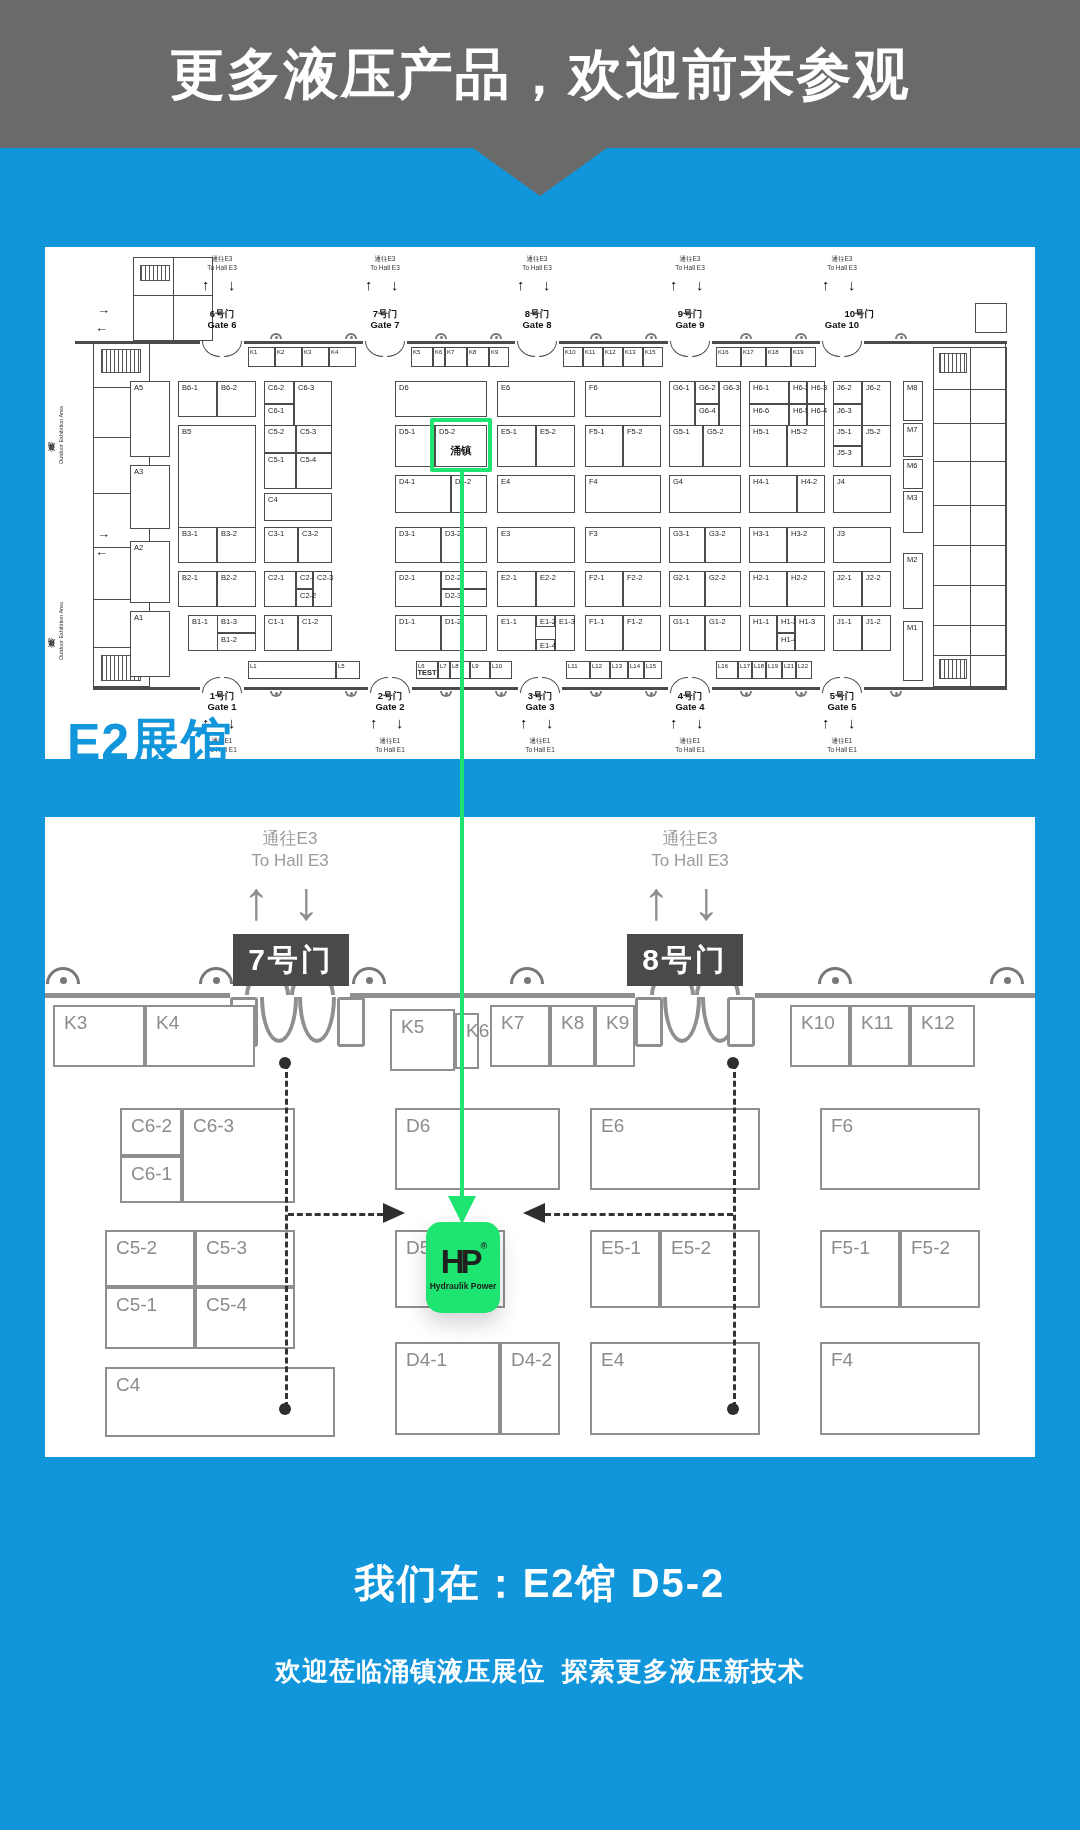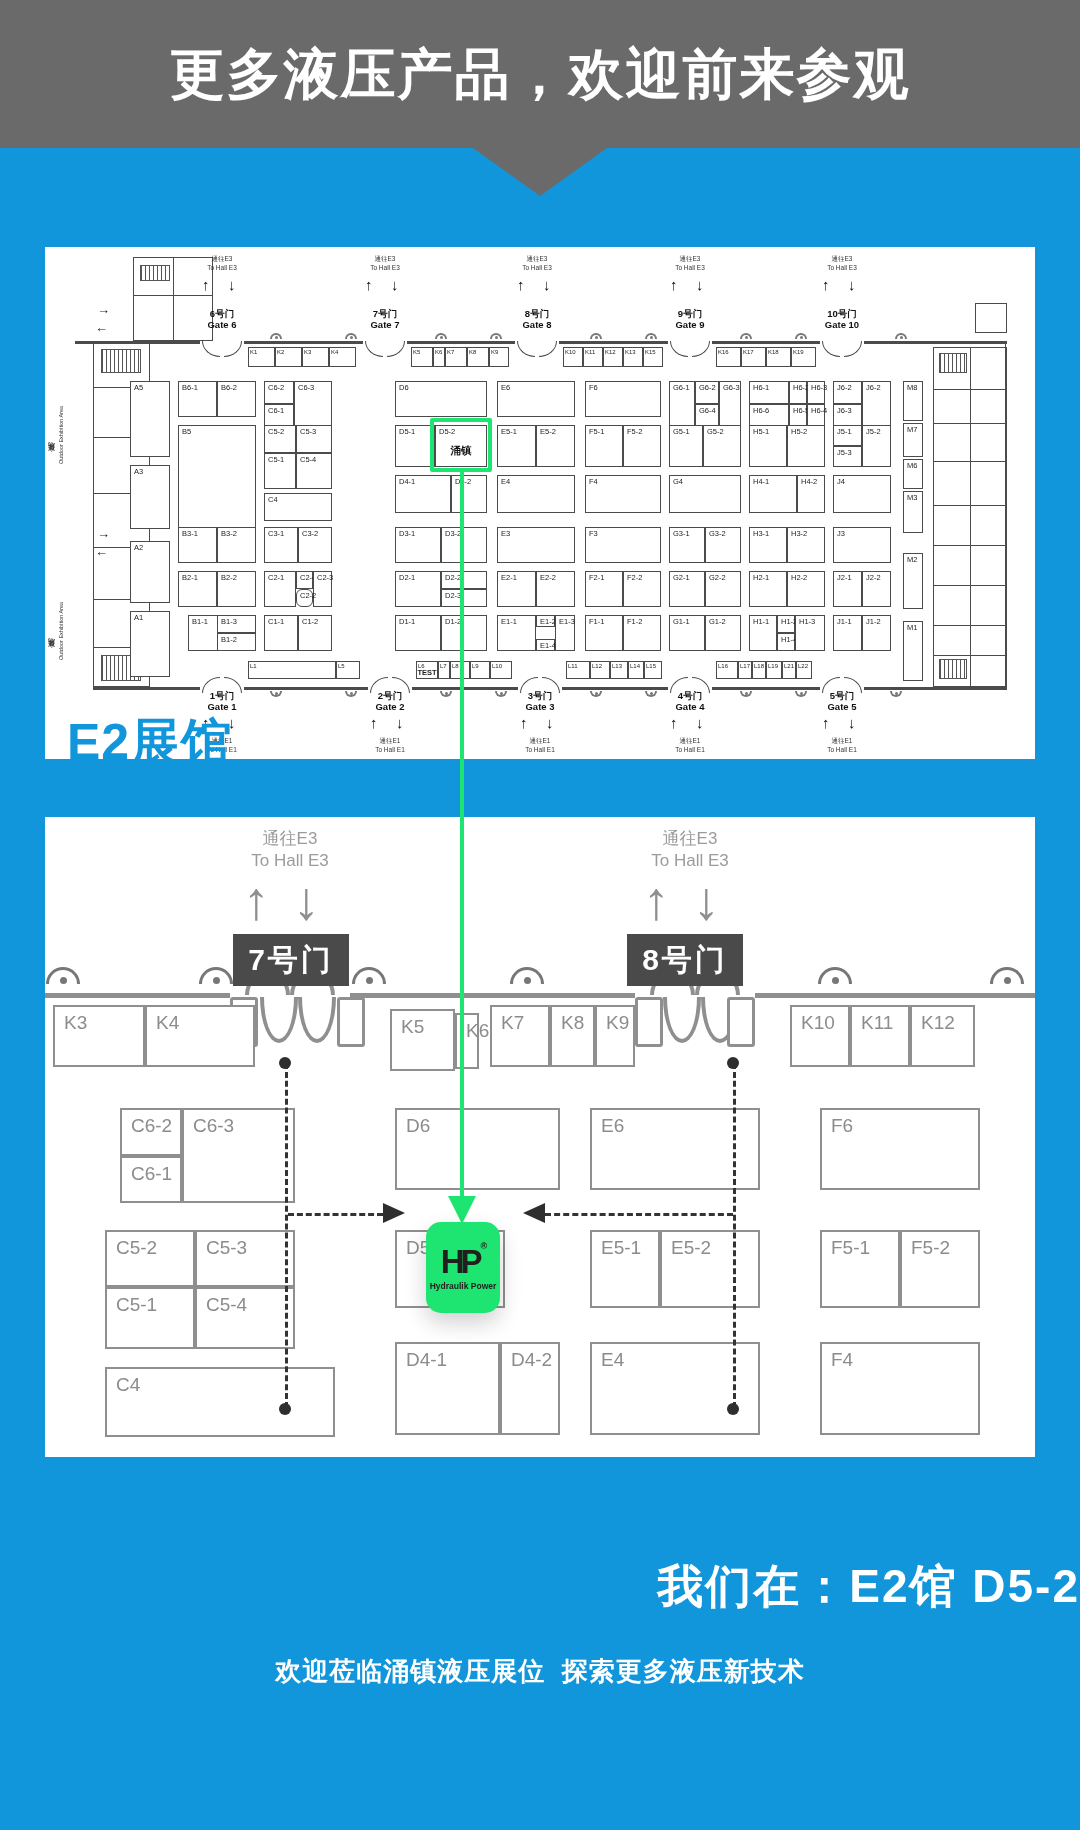--- a/index.html
+++ b/index.html
@@ -67,21 +67,21 @@
   .badge-7{left:188px;top:117px;}
   .badge-8{left:582px;top:117px;}
   .route-line{position:absolute;left:460px;top:472px;width:4px;height:726px;background:var(--green);z-index:5;}
   .route-arrow{position:absolute;left:448px;top:1196px;width:0;height:0;z-index:5;
     border-left:14px solid transparent;border-right:14px solid transparent;border-top:28px solid var(--green);}
   .hp-logo{position:absolute;left:426px;top:1222px;width:74px;height:91px;background:var(--green);border-radius:15px;
     box-shadow:0 10px 22px rgba(0,0,0,.18);z-index:6;display:flex;flex-direction:column;align-items:center;justify-content:center;gap:3px;}
   .hp-mark{font-size:33px;font-weight:800;letter-spacing:-4px;color:#20201e;line-height:1;}
   .hp-reg{font-size:9px;font-weight:700;vertical-align:super;letter-spacing:0;position:relative;top:-12px;left:2px;}
   .hp-name{font-size:8.5px;font-weight:700;color:#20201e;letter-spacing:0;}
-  .footer-title{position:absolute;left:0;top:1556px;width:1080px;text-align:right;font-size:46px;font-weight:800;color:#fff;letter-spacing:2px;}
+  .footer-title{position:absolute;left:0;top:1556px;width:1080px;text-align:center;font-size:40px;font-weight:800;color:#fff;letter-spacing:2px;}
   .footer-sub{position:absolute;left:0;top:1654px;width:1080px;text-align:center;font-size:26px;font-weight:600;color:#fff;letter-spacing:1px;font-family:Liberation Mono, monospace;}
 </style>
 </head>
 <body>
 
 <div class="header">
   <div class="header-title">更多液压产品，欢迎前来参观</div>
 </div>
 <div class="header-notch"></div>
 
@@ -163,21 +163,21 @@
       <div class="pi t-tx aw" style="left: 625px; top: 30px;">↑</div>
       <div class="pi t-tx aw" style="left: 651px; top: 30px;">↓</div>
       <div class="pi t-tx gt" style="left: 613px; top: 62px; width: 64px;">9号门</div>
       <div class="pi t-tx gt" style="left: 613px; top: 73px; width: 64px;">Gate 9</div>
       <div class="pi t-arc d-dl" style="left: 625px; top: 94px; width: 18px; height: 16px;"></div>
       <div class="pi t-arc d-dr" style="left: 647px; top: 94px; width: 18px; height: 16px;"></div>
       <div class="pi t-tx tn" style="left: 765px; top: 8px; width: 64px;">通往E3</div>
       <div class="pi t-tx tn" style="left: 765px; top: 17px; width: 64px;">To Hall E3</div>
       <div class="pi t-tx aw" style="left: 777px; top: 30px;">↑</div>
       <div class="pi t-tx aw" style="left: 803px; top: 30px;">↓</div>
-      <div class="pi t-tx gt" style="left: 765px; top: 62px; width: 64px;">10号门</div>
+      <div class="pi t-tx gt" style="left: 765px; top: 62px; width: 64px; text-align: right;">10号门</div>
       <div class="pi t-tx gt" style="left: 765px; top: 73px; width: 64px;">Gate 10</div>
       <div class="pi t-arc d-dl" style="left: 777px; top: 94px; width: 18px; height: 16px;"></div>
       <div class="pi t-arc d-dr" style="left: 799px; top: 94px; width: 18px; height: 16px;"></div>
       <div class="pi t-tx gt" style="left: 145px; top: 444px; width: 64px;">1号门</div>
       <div class="pi t-tx gt" style="left: 145px; top: 455px; width: 64px;">Gate 1</div>
       <div class="pi t-tx aw" style="left: 157px; top: 468px;">↑</div>
       <div class="pi t-tx aw" style="left: 183px; top: 468px;">↓</div>
       <div class="pi t-tx tn" style="left: 145px; top: 490px; width: 64px;">通往E1</div>
       <div class="pi t-tx tn" style="left: 145px; top: 499px; width: 64px;">To Hall E1</div>
       <div class="pi t-arc d-ul" style="left: 157px; top: 430px; width: 18px; height: 16px;"></div>
@@ -306,21 +306,21 @@
       </div>
       <div class="pi t-b" style="left: 219px; top: 324px; width: 32px; height: 36px;">
         <span class="bl">C2-1</span>
       </div>
       <div class="pi t-b" style="left: 251px; top: 324px; width: 17px; height: 18px;">
         <span class="bl">C2-4</span>
       </div>
       <div class="pi t-b" style="left: 268px; top: 324px; width: 19px; height: 36px;">
         <span class="bl">C2-3</span>
       </div>
-      <div class="pi t-b" style="left: 251px; top: 342px; width: 17px; height: 18px; border-radius: 6px;">
+      <div class="pi t-b" style="left: 251px; top: 342px; width: 17px; height: 18px;">
         <span class="bl">C2-2</span>
       </div>
       <div class="pi t-b" style="left: 219px; top: 368px; width: 34px; height: 36px;">
         <span class="bl">C1-1</span>
       </div>
       <div class="pi t-b" style="left: 253px; top: 368px; width: 34px; height: 36px;">
         <span class="bl">C1-2</span>
       </div>
       <div class="pi t-b" style="left: 350px; top: 134px; width: 92px; height: 36px;">
         <span class="bl">D6</span>

